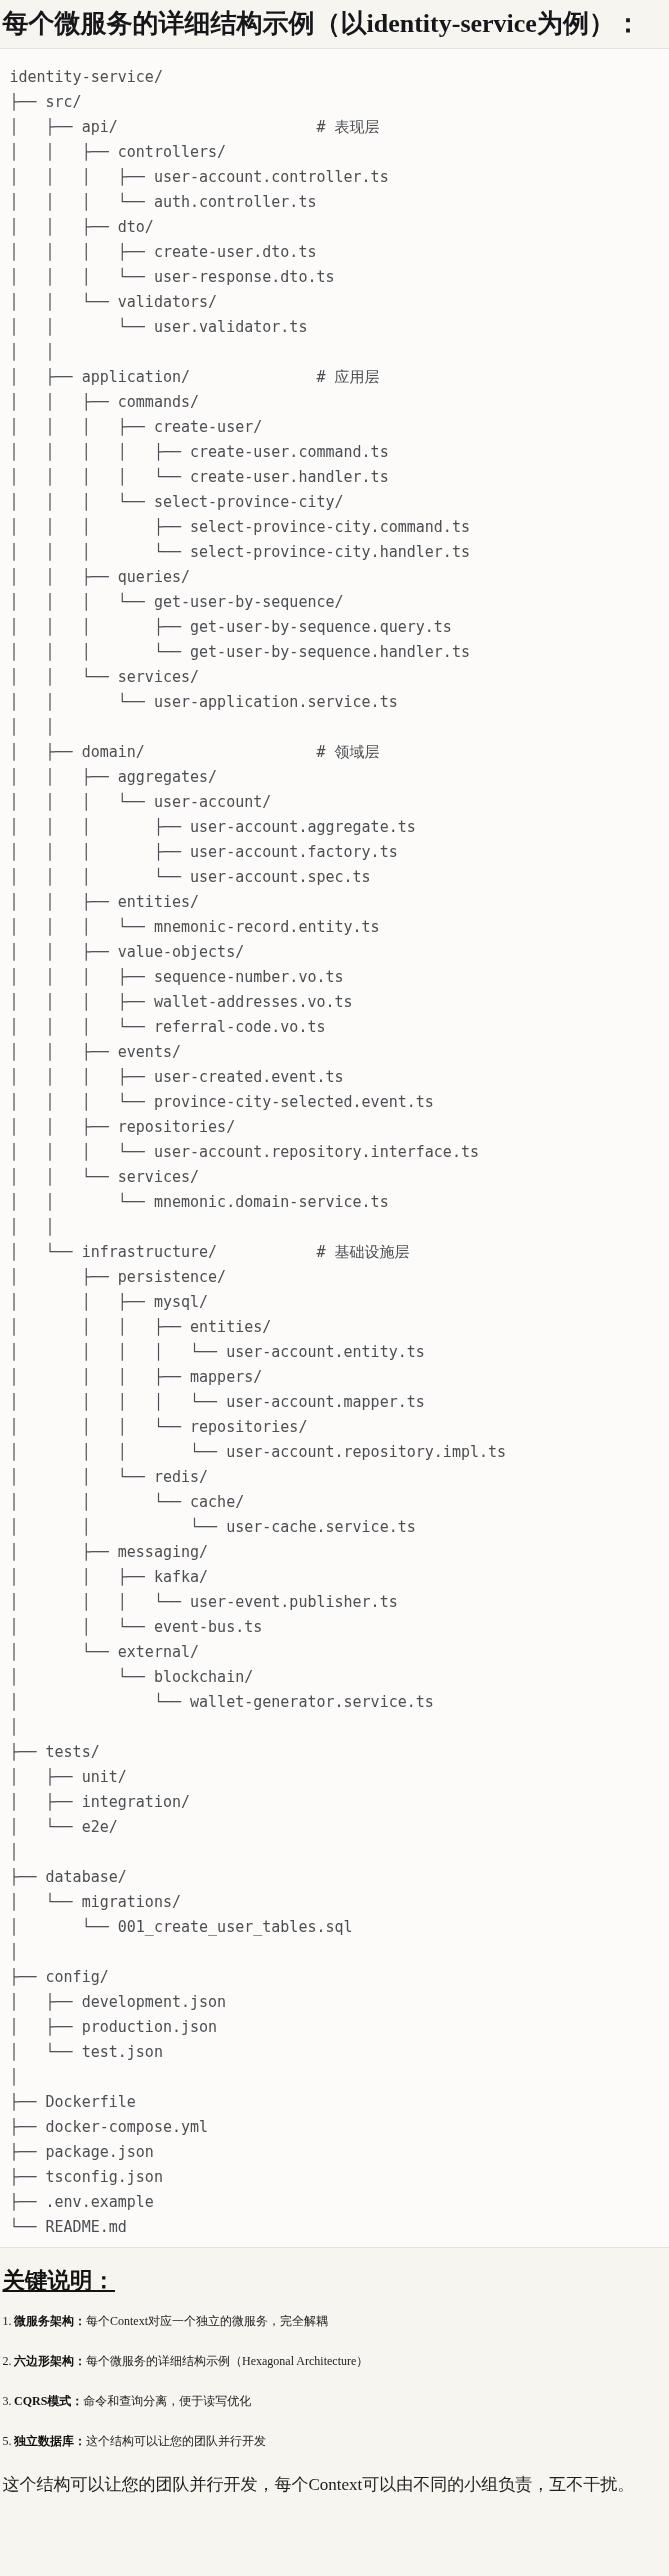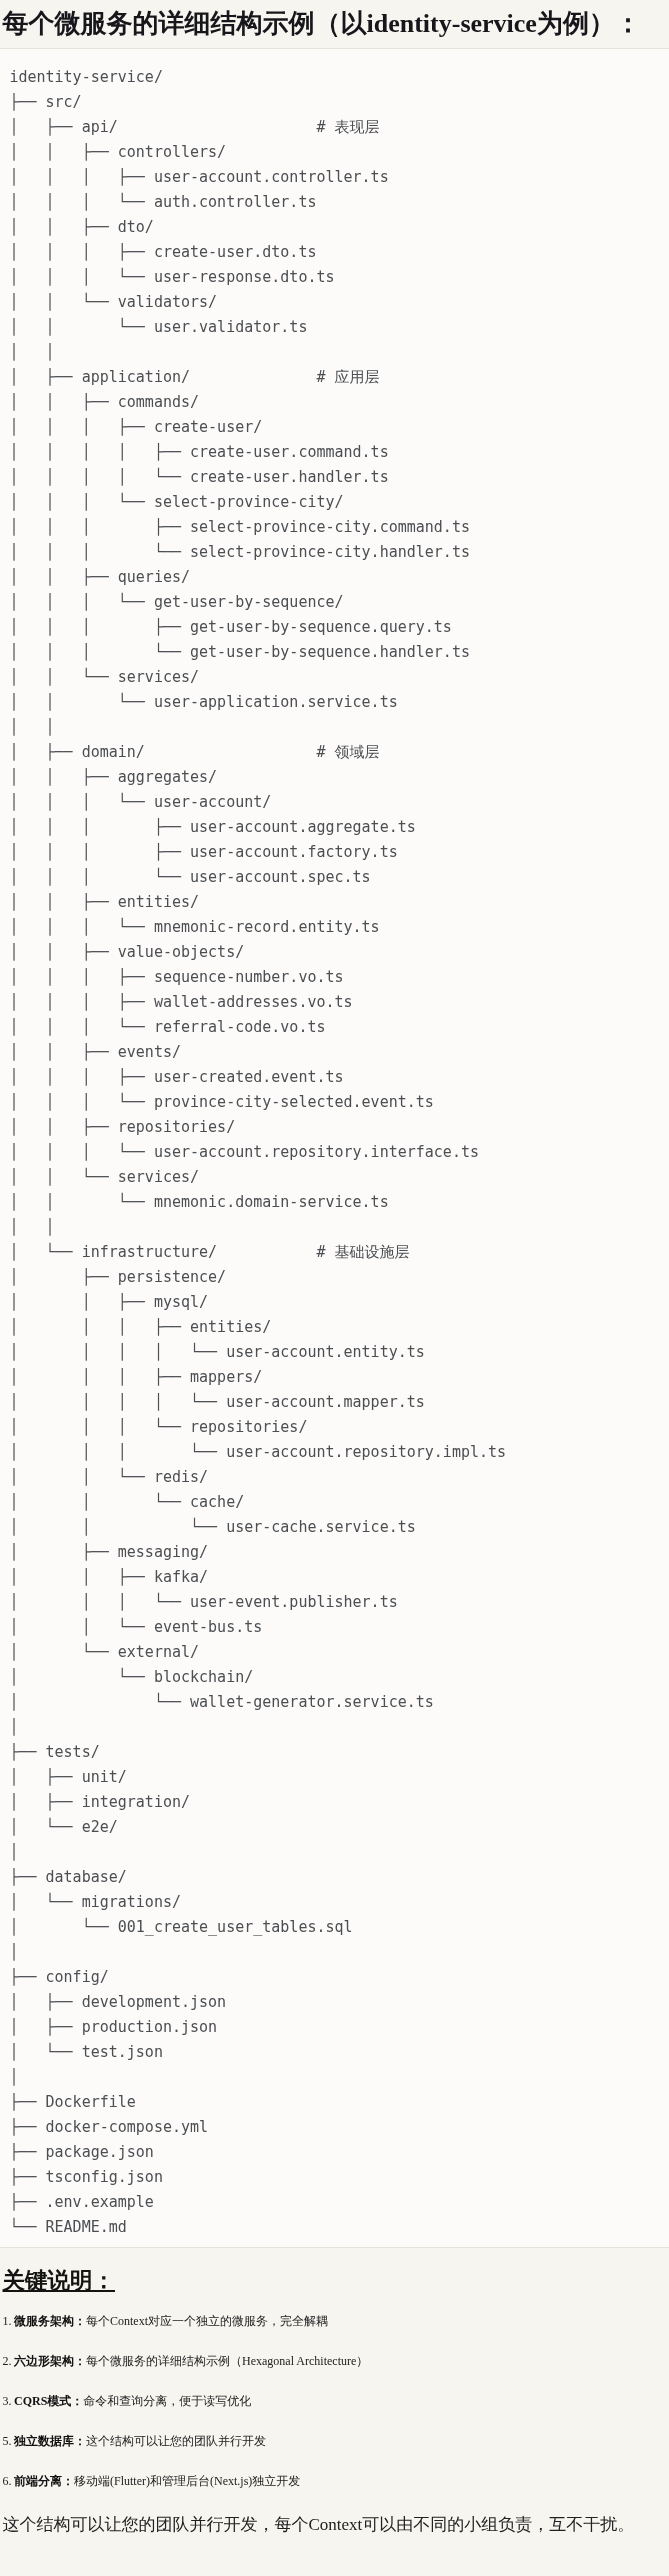--- a/index.html
+++ b/index.html
@@ -160,19 +160,16 @@
   </div>
   <div class="key-point">
     <span class="kp-num">2.</span><span class="kp-label">六边形架构：</span><span class="kp-text">每个微服务的详细结构示例（Hexagonal Architecture）</span>
   </div>
   <div class="key-point">
     <span class="kp-num">3.</span><span class="kp-label">CQRS模式：</span><span class="kp-text">命令和查询分离，便于读写优化</span>
   </div>
   <div class="key-point">
     <span class="kp-num">5.</span><span class="kp-label">独立数据库：</span><span class="kp-text">这个结构可以让您的团队并行开发</span>
   </div>
-  <div class="key-point">
-    <span class="kp-num">6.</span><span class="kp-label">前端分离：</span><span class="kp-text">移动端(Flutter)和管理后台(Next.js)独立开发</span>
-  </div>
 </div>
 
 <p class="closing-paragraph">这个结构可以让您的团队并行开发，每个Context可以由不同的小组负责，互不干扰。</p>
 
 
 </body></html>

